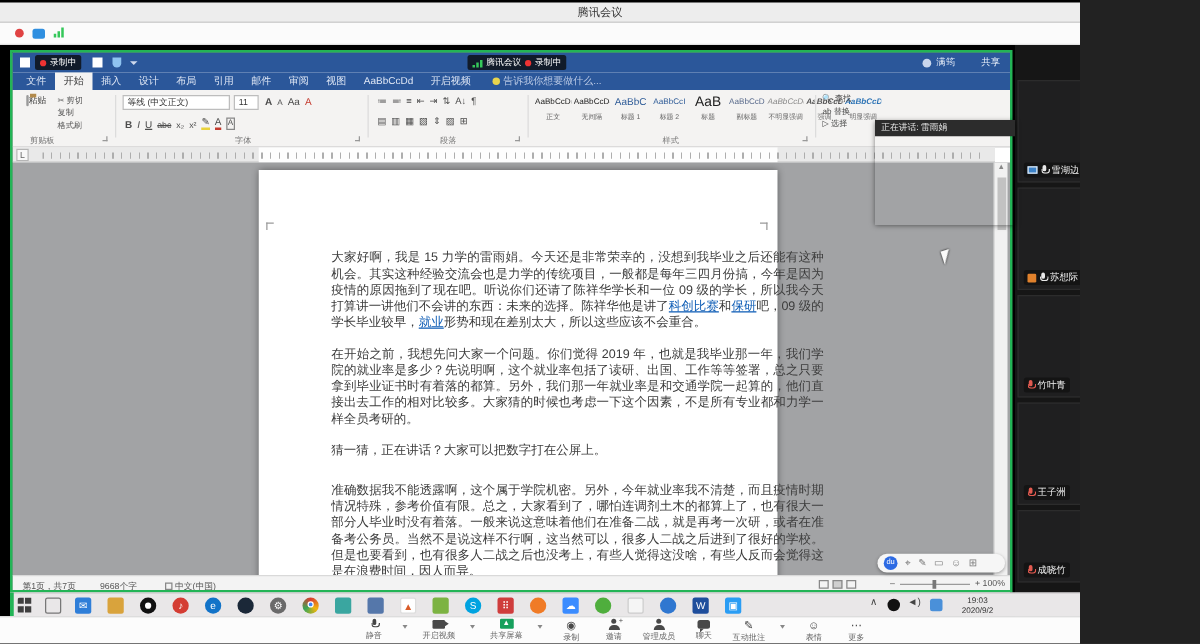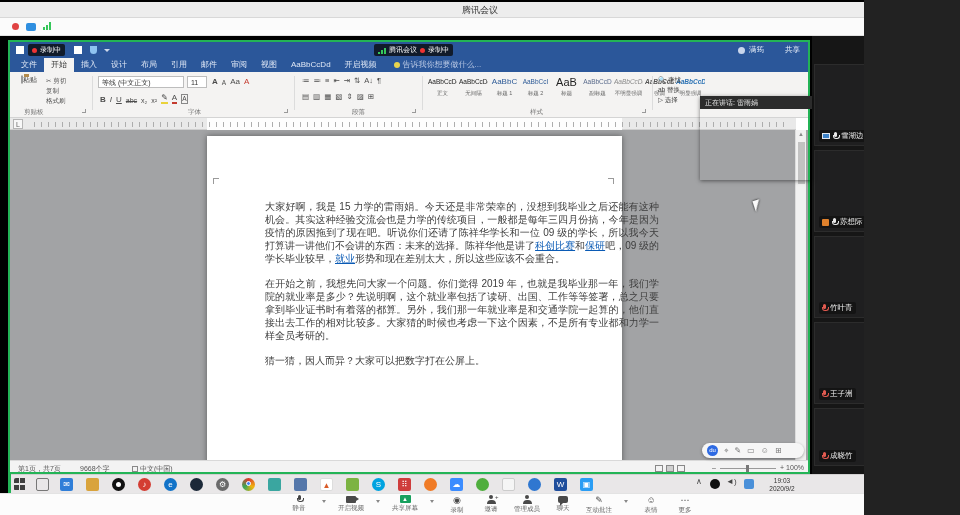--- a/index.html
+++ b/index.html
@@ -313,21 +313,22 @@
       <span class="rticks"></span>
     </div>
 
     <div class="abs docarea">
       <div class="page">
         <span class="cmark cm-tl" style="left:6px;top:42px;"></span>
         <span class="cmark cm-tr" style="right:8px;top:42px;"></span>
         <div class="ptext">
           <div class="para"><span>大家好啊，我是 15 力学的雷雨娟。今天还是非常荣幸的，没想到我毕业之后还能有这种机会。其实这种经验交流会也是力学的传统项目，一般都是每年三四月份搞，今年是因为疫情的原因拖到了现在吧。听说你们还请了陈祥华学长和一位 09 级的学长，所以我今天打算讲一讲他们不会讲的东西：未来的选择。陈祥华他是讲了</span><span class="link">科创比赛</span><span>和</span><span class="link">保研</span><span>吧，09 级的学长毕业较早，</span><span class="link">就业</span><span>形势和现在差别太大，所以这些应该不会重合。</span></div>
           <div class="para">在开始之前，我想先问大家一个问题。你们觉得 2019 年，也就是我毕业那一年，我们学院的就业率是多少？先说明啊，这个就业率包括了读研、出国、工作等等签署，总之只要拿到毕业证书时有着落的都算。另外，我们那一年就业率是和交通学院一起算的，他们直接出去工作的相对比较多。大家猜的时候也考虑一下这个因素，不是所有专业都和力学一样全员考研的。</div>
-          <div class="para">猜一猜，因人而异？大家可以把数字打在公屏上。</div>
+          <div class="para">猜一猜，正在讲话？大家可以把数字打在公屏上。</div>
+          <div class="para gap">准确数据我不能透露啊，这个属于学院机密。另外，今年就业率我不清楚，而且疫情时期情况特殊，参考价值有限。总之，大家看到了，哪怕连调剂土木的都算上了，也有很大一部分人毕业时没有着落。一般来说这意味着他们在准备二战，就是再考一次研，或者在准备考公务员。当然不是说这样不行啊，这当然可以，很多人二战之后进到了很好的学校。但是也要看到，也有很多人二战之后也没考上，有些人觉得这没啥，有些人反而会觉得这是在浪费时间，因人而异。</div>
 
         </div>
       </div>
       <div class="vscroll">
         <span style="position:absolute;left:2px;top:1px;font-size:6px;color:#888;">▲</span>
         <span class="vthumb"></span>
       </div>
     </div>
 
     <div class="abs statusbar">

